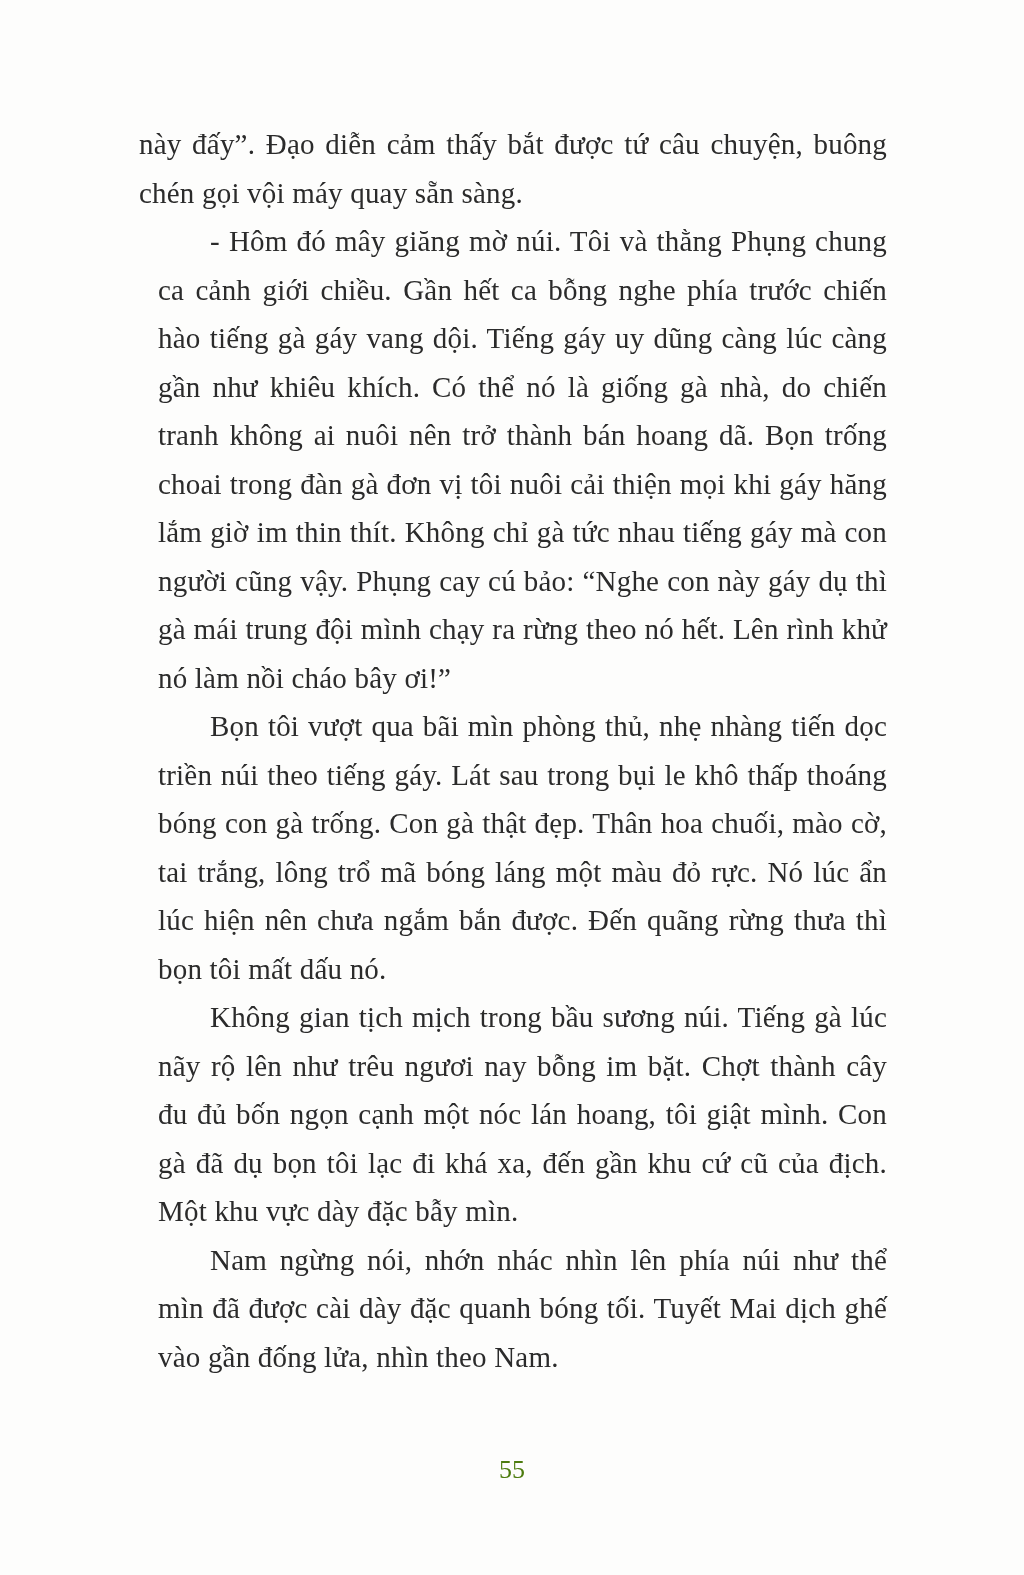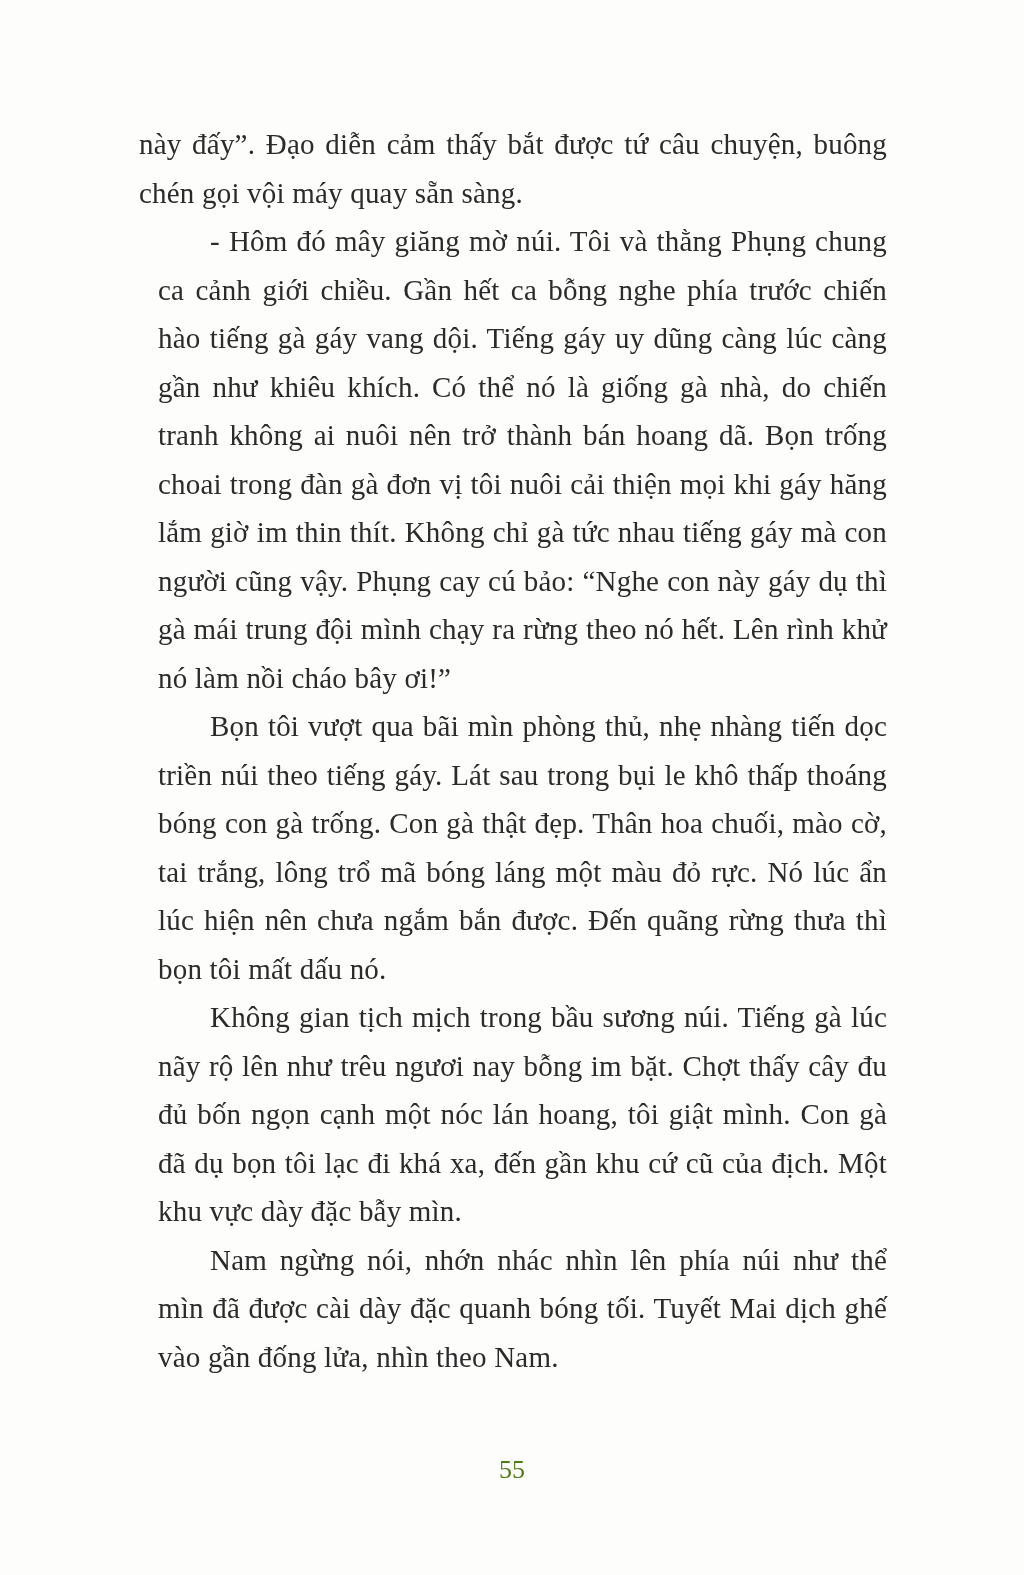--- a/index.html
+++ b/index.html
@@ -45,17 +45,17 @@
   }
 </style>
 </head>
 <body>
 
 <div class="page">
   <div class="text-block">
       <p>này đấy”. Đạo diễn cảm thấy bắt được tứ câu chuyện, buông chén gọi vội máy quay sẵn sàng.</p>
       <p class="indent">- Hôm đó mây giăng mờ núi. Tôi và thằng Phụng chung ca cảnh giới chiều. Gần hết ca bỗng nghe phía trước chiến hào tiếng gà gáy vang dội. Tiếng gáy uy dũng càng lúc càng gần như khiêu khích. Có thể nó là giống gà nhà, do chiến tranh không ai nuôi nên trở thành bán hoang dã. Bọn trống choai trong đàn gà đơn vị tôi nuôi cải thiện mọi khi gáy hăng lắm giờ im thin thít. Không chỉ gà tức nhau tiếng gáy mà con người cũng vậy. Phụng cay cú bảo: “Nghe con này gáy dụ thì gà mái trung đội mình chạy ra rừng theo nó hết. Lên rình khử nó làm nồi cháo bây ơi!”</p>
       <p class="indent">Bọn tôi vượt qua bãi mìn phòng thủ, nhẹ nhàng tiến dọc triền núi theo tiếng gáy. Lát sau trong bụi le khô thấp thoáng bóng con gà trống. Con gà thật đẹp. Thân hoa chuối, mào cờ, tai trắng, lông trổ mã bóng láng một màu đỏ rực. Nó lúc ẩn lúc hiện nên chưa ngắm bắn được. Đến quãng rừng thưa thì bọn tôi mất dấu nó.</p>
-      <p class="indent">Không gian tịch mịch trong bầu sương núi. Tiếng gà lúc nãy rộ lên như trêu ngươi nay bỗng im bặt. Chợt thấy cây đu đủ bốn ngọn cạnh một nóc lán hoang, tôi giật mình. Con gà đã dụ bọn tôi lạc đi khá xa, đến gần khu cứ cũ của địch. Một khu vực dày đặc bẫy mìn.</p>
+      <p class="indent">Không gian tịch mịch trong bầu sương núi. Tiếng gà lúc nãy rộ lên như trêu ngươi nay bỗng im bặt. Chợt thành cây đu đủ bốn ngọn cạnh một nóc lán hoang, tôi giật mình. Con gà đã dụ bọn tôi lạc đi khá xa, đến gần khu cứ cũ của địch. Một khu vực dày đặc bẫy mìn.</p>
       <p class="indent">Nam ngừng nói, nhớn nhác nhìn lên phía núi như thể mìn đã được cài dày đặc quanh bóng tối. Tuyết Mai dịch ghế vào gần đống lửa, nhìn theo Nam.</p>
     </div>
   <div class="page-number">55</div>
 </div>
 
 </body></html>

